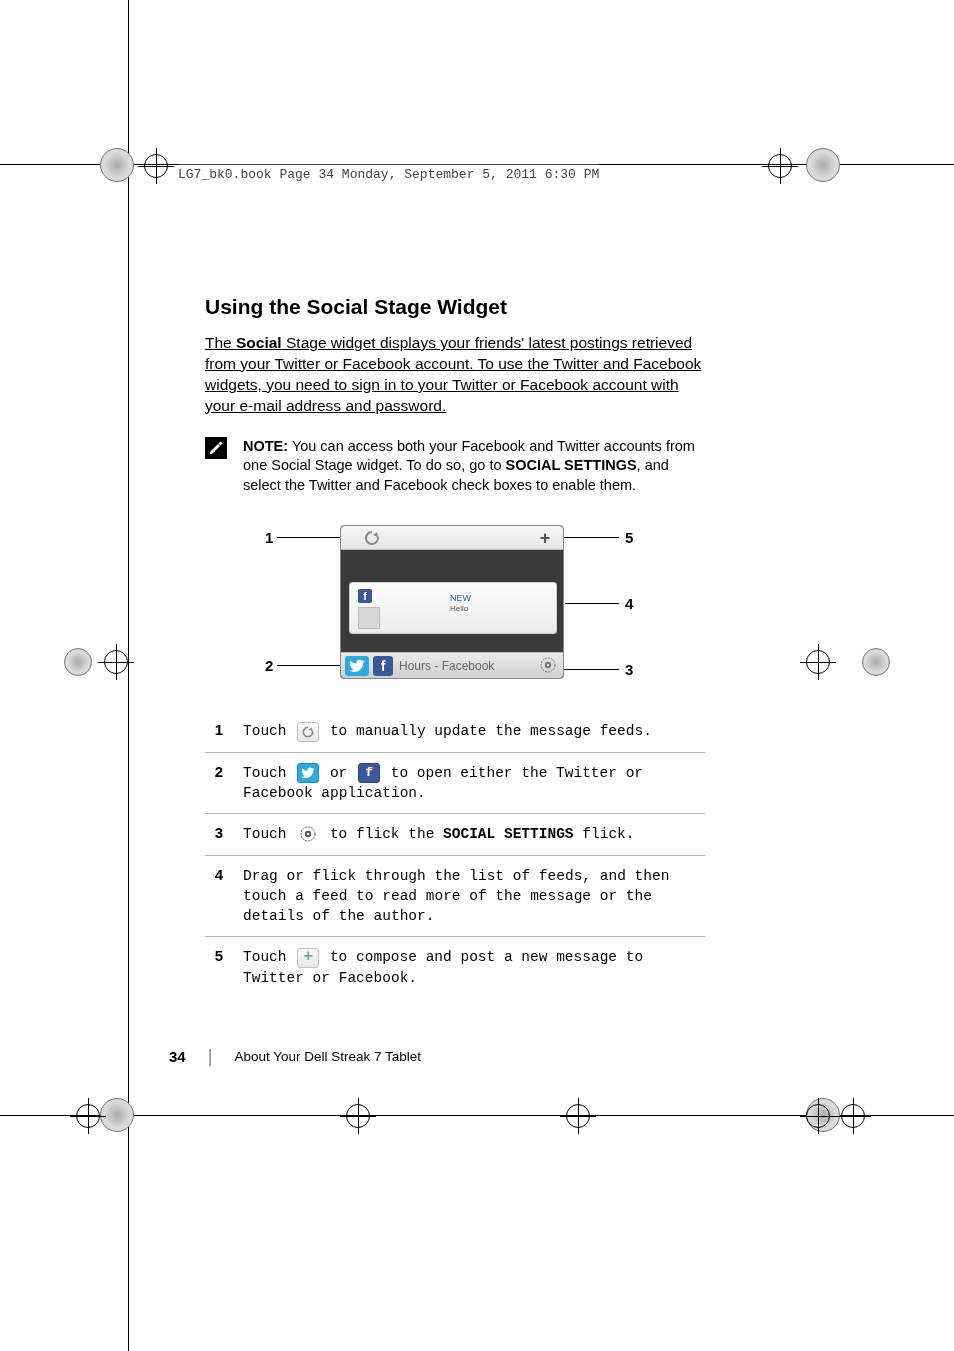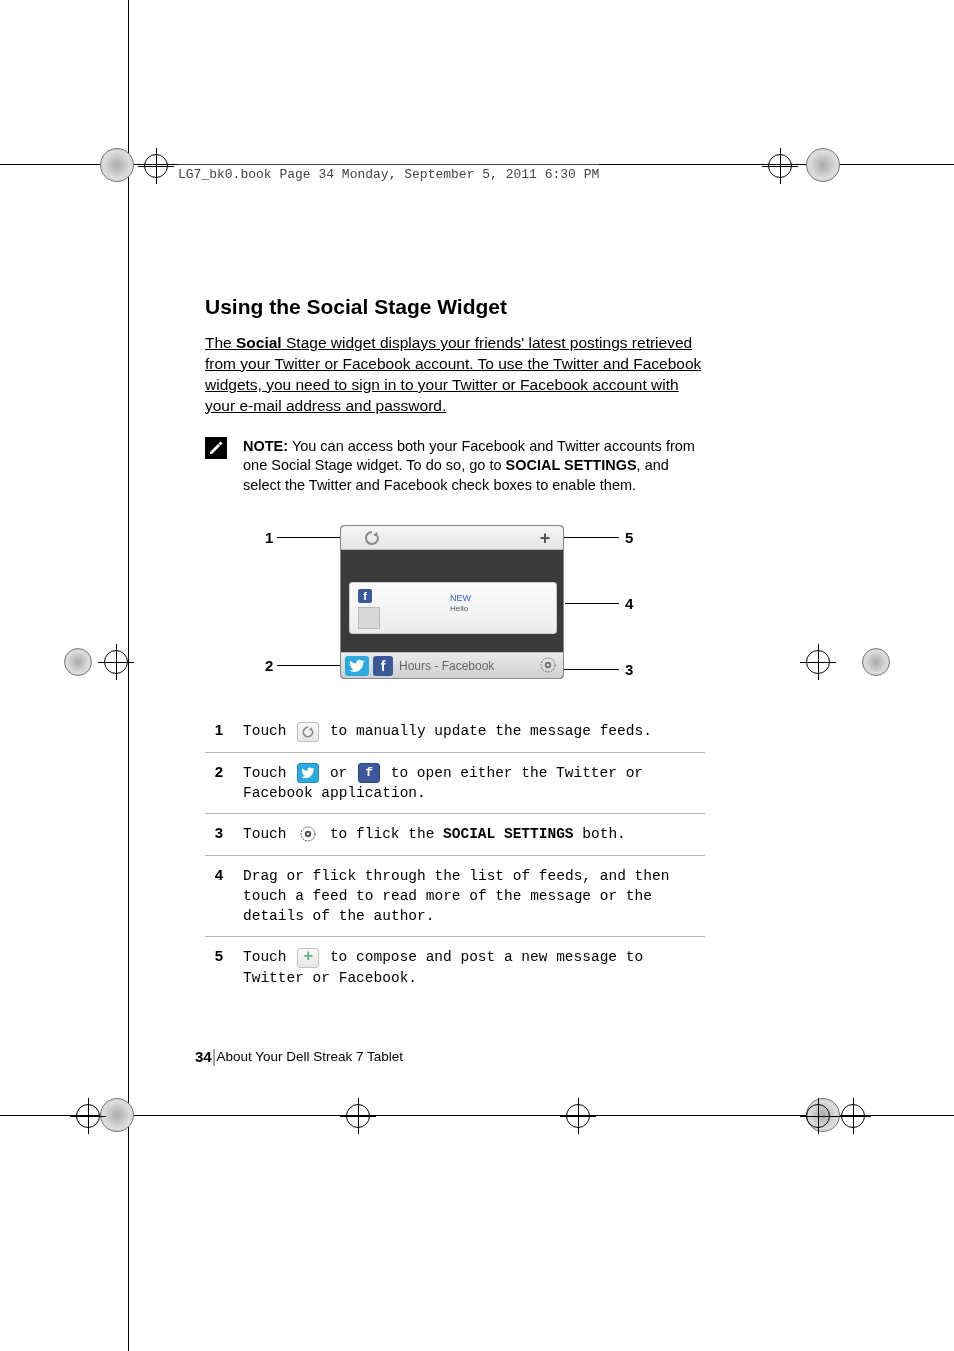--- a/index.html
+++ b/index.html
@@ -60,21 +60,21 @@
   .step:first-child { padding-top: 8px; }
   .step-num { width: 18px; font-weight: 700; font-size: 15px; text-align: right; }
   .step-body { flex: 1; font-size: 14.5px; line-height: 1.4; font-family: Liberation Mono, monospace; }
   .step-body b { font-weight: 700; }
   .inline-ic { display: inline-flex; vertical-align: middle; width: 22px; height: 20px; border: 1px solid #c2c2c2; background: linear-gradient(#fafafa,#e6e6e6); border-radius: 3px; align-items: center; justify-content: center; margin: 0 2px; }
   .inline-ic.tw { background: #2daae1; border-color: #1a8fc4; }
   .inline-ic.fb { background: #3b5998; border-color: #2a4885; color: #fff; font-weight: 700; font-size: 13px; }
   .inline-ic.plain { }
 
   
-  .footer { position: absolute; left: 195px; top: 1047px; font-size: 13.5px; display: flex; align-items: center; }
+  .footer { position: absolute; left: 169px; top: 1047px; font-size: 13.5px; display: flex; align-items: center; gap: 22px; }
   .footer .pg { font-weight: 700; font-size: 15px; }
   .footer .sep { color: #888; font-size: 18px; line-height: 1; }
 
 </style>
 </head>
 <body>
 
 <div class="page">
 
   <div class="crop-line crop-v" style="left:128px; top:0; height:1351px;"></div>
@@ -236,21 +236,21 @@
         <div class="step-num">3</div>
         <div class="step-body">
           <span>Touch </span>
           <span class="inline-ic plain" style="background:transparent;border:none;">
               <svg width="18" height="18" viewBox="0 0 18 18">
                 <circle cx="9" cy="9" r="7" fill="none" stroke="#555" stroke-width="1" stroke-dasharray="2,1"></circle>
                 <circle cx="9" cy="9" r="3.2" fill="#555"></circle>
                 <circle cx="9" cy="9" r="1.2" fill="#eee"></circle>
               </svg>
             </span>
-          <span> to flick the </span><b>SOCIAL SETTINGS</b><span> both.</span>
+          <span> to flick the </span><b>SOCIAL SETTINGS</b><span> flick.</span>
         </div>
       </div>
       <div class="step">
         <div class="step-num">4</div>
         <div class="step-body">Drag or flick through the list of feeds, and then touch a feed to read more of the message or the details of the author.</div>
       </div>
       <div class="step" style="border-bottom:none;">
         <div class="step-num">5</div>
         <div class="step-body">
           <span>Touch </span>

